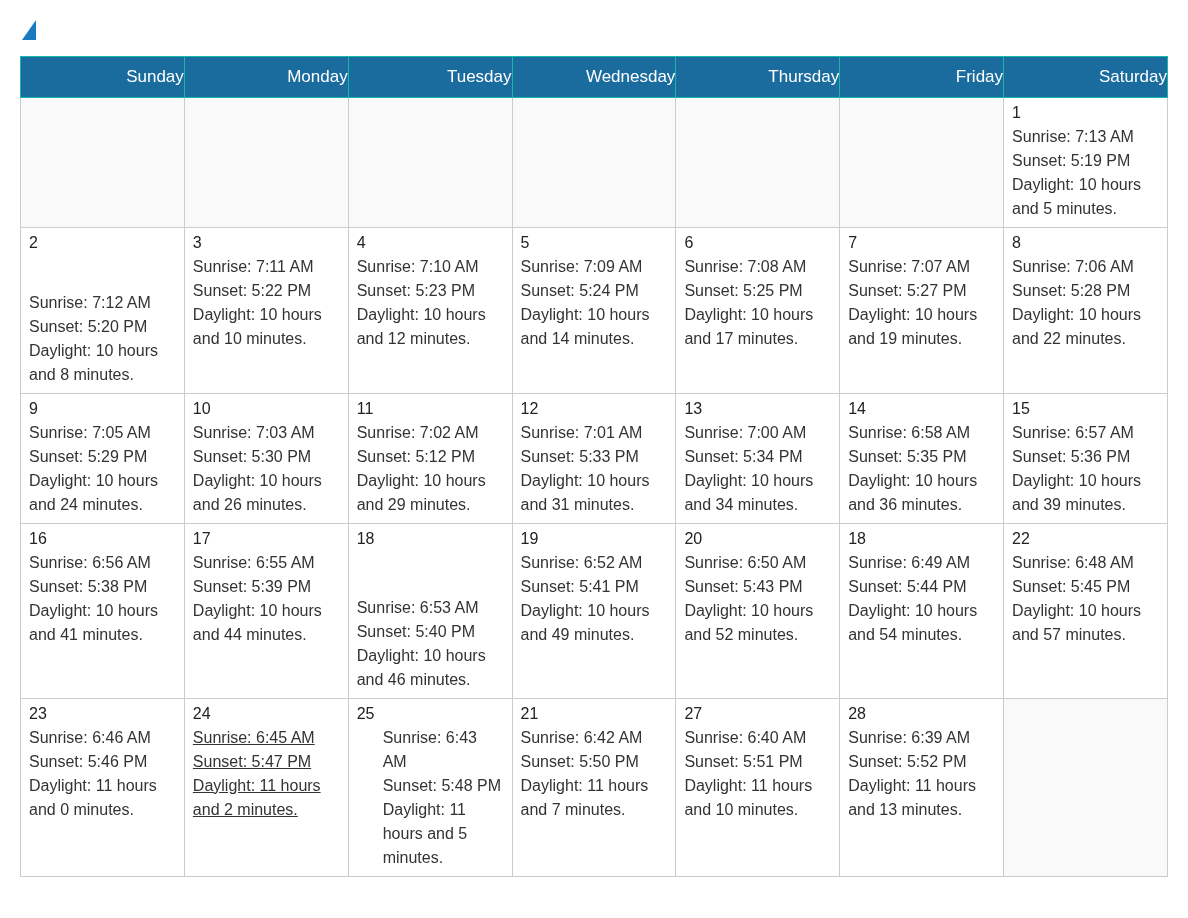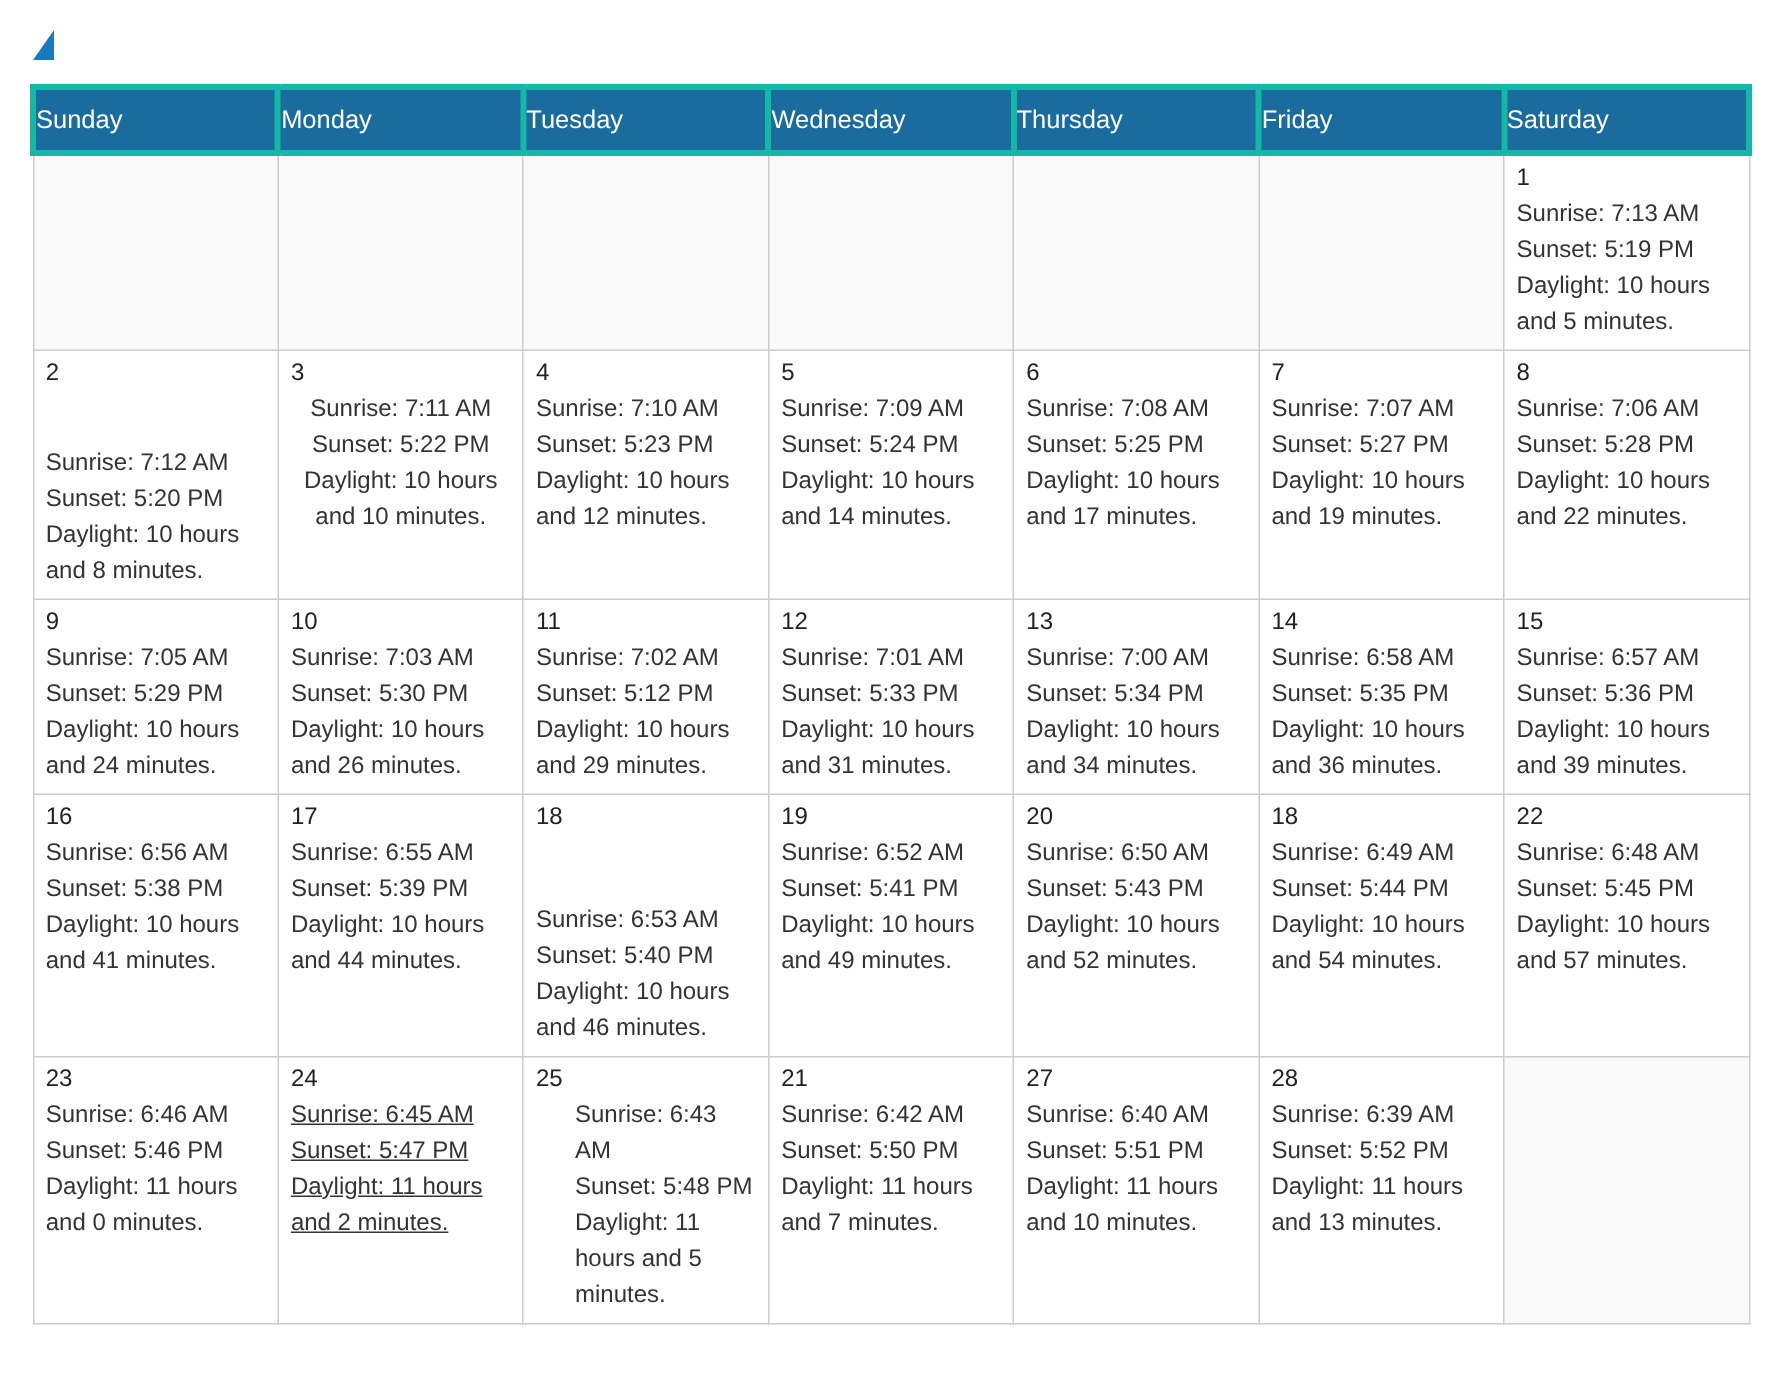--- a/index.html
+++ b/index.html
@@ -54,22 +54,22 @@
       width: 100%;
       border-collapse: collapse;
       margin-top: 10px;
     }
     .calendar th {
       background-color: #1a6b9e;
       color: #fff;
       font-size: 17px;
       font-weight: normal;
       padding: 10px 0;
-      border: 4px solid #14b8a6;
-      text-align: left;
+      border: 1px solid #14b8a6;
+      text-align: right;
     }
     .calendar td {
       border: 1px solid #ccc;
       vertical-align: top;
       padding: 6px 8px;
       width: 14.28%;
       height: 110px;
       font-size: 12.5px;
       color: #333;
     }
@@ -149,21 +149,21 @@
       </tr>
       <tr>
         <td>
           <span class="day-number">2</span>
           <div class="day-info" style="white-space: pre-line; margin-top: 39px;">Sunrise: 7:12 AM
 Sunset: 5:20 PM
 Daylight: 10 hours and 8 minutes.</div>
         </td>
         <td>
           <span class="day-number">3</span>
-          <div class="day-info" style="white-space: pre-line; text-align: center;">Sunrise: 7:11 AM
+          <div class="day-info" style="white-space: pre-line;">Sunrise: 7:11 AM
 Sunset: 5:22 PM
 Daylight: 10 hours and 10 minutes.</div>
         </td>
         <td>
           <span class="day-number">4</span>
           <div class="day-info" style="white-space: pre-line;">Sunrise: 7:10 AM
 Sunset: 5:23 PM
 Daylight: 10 hours and 12 minutes.</div>
         </td>
         <td>

